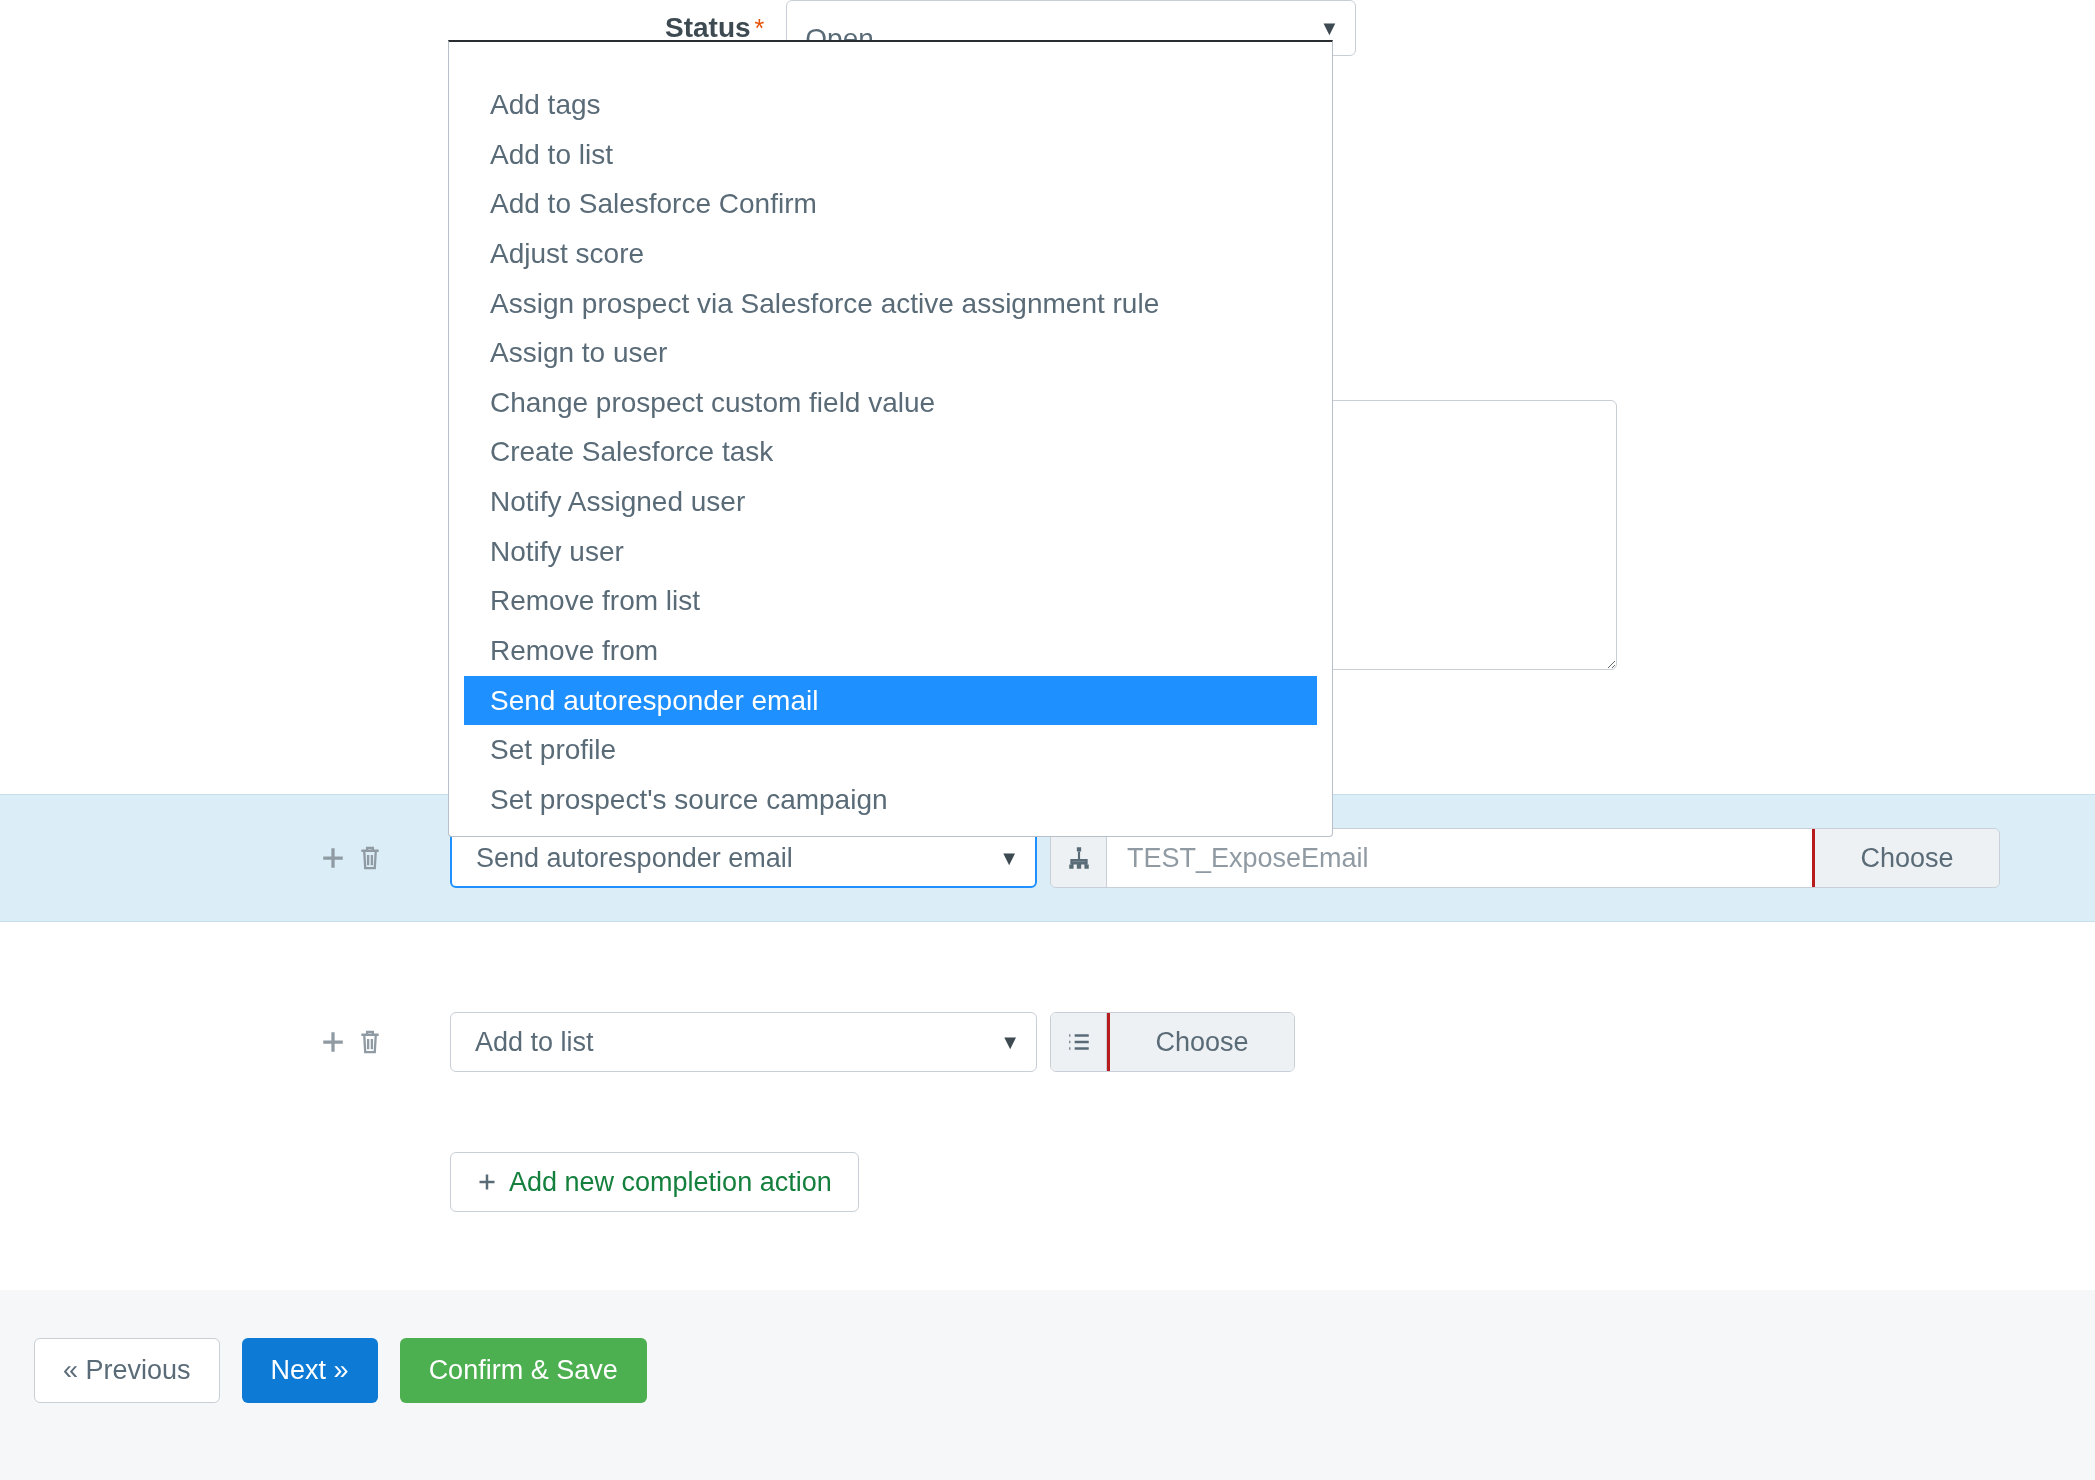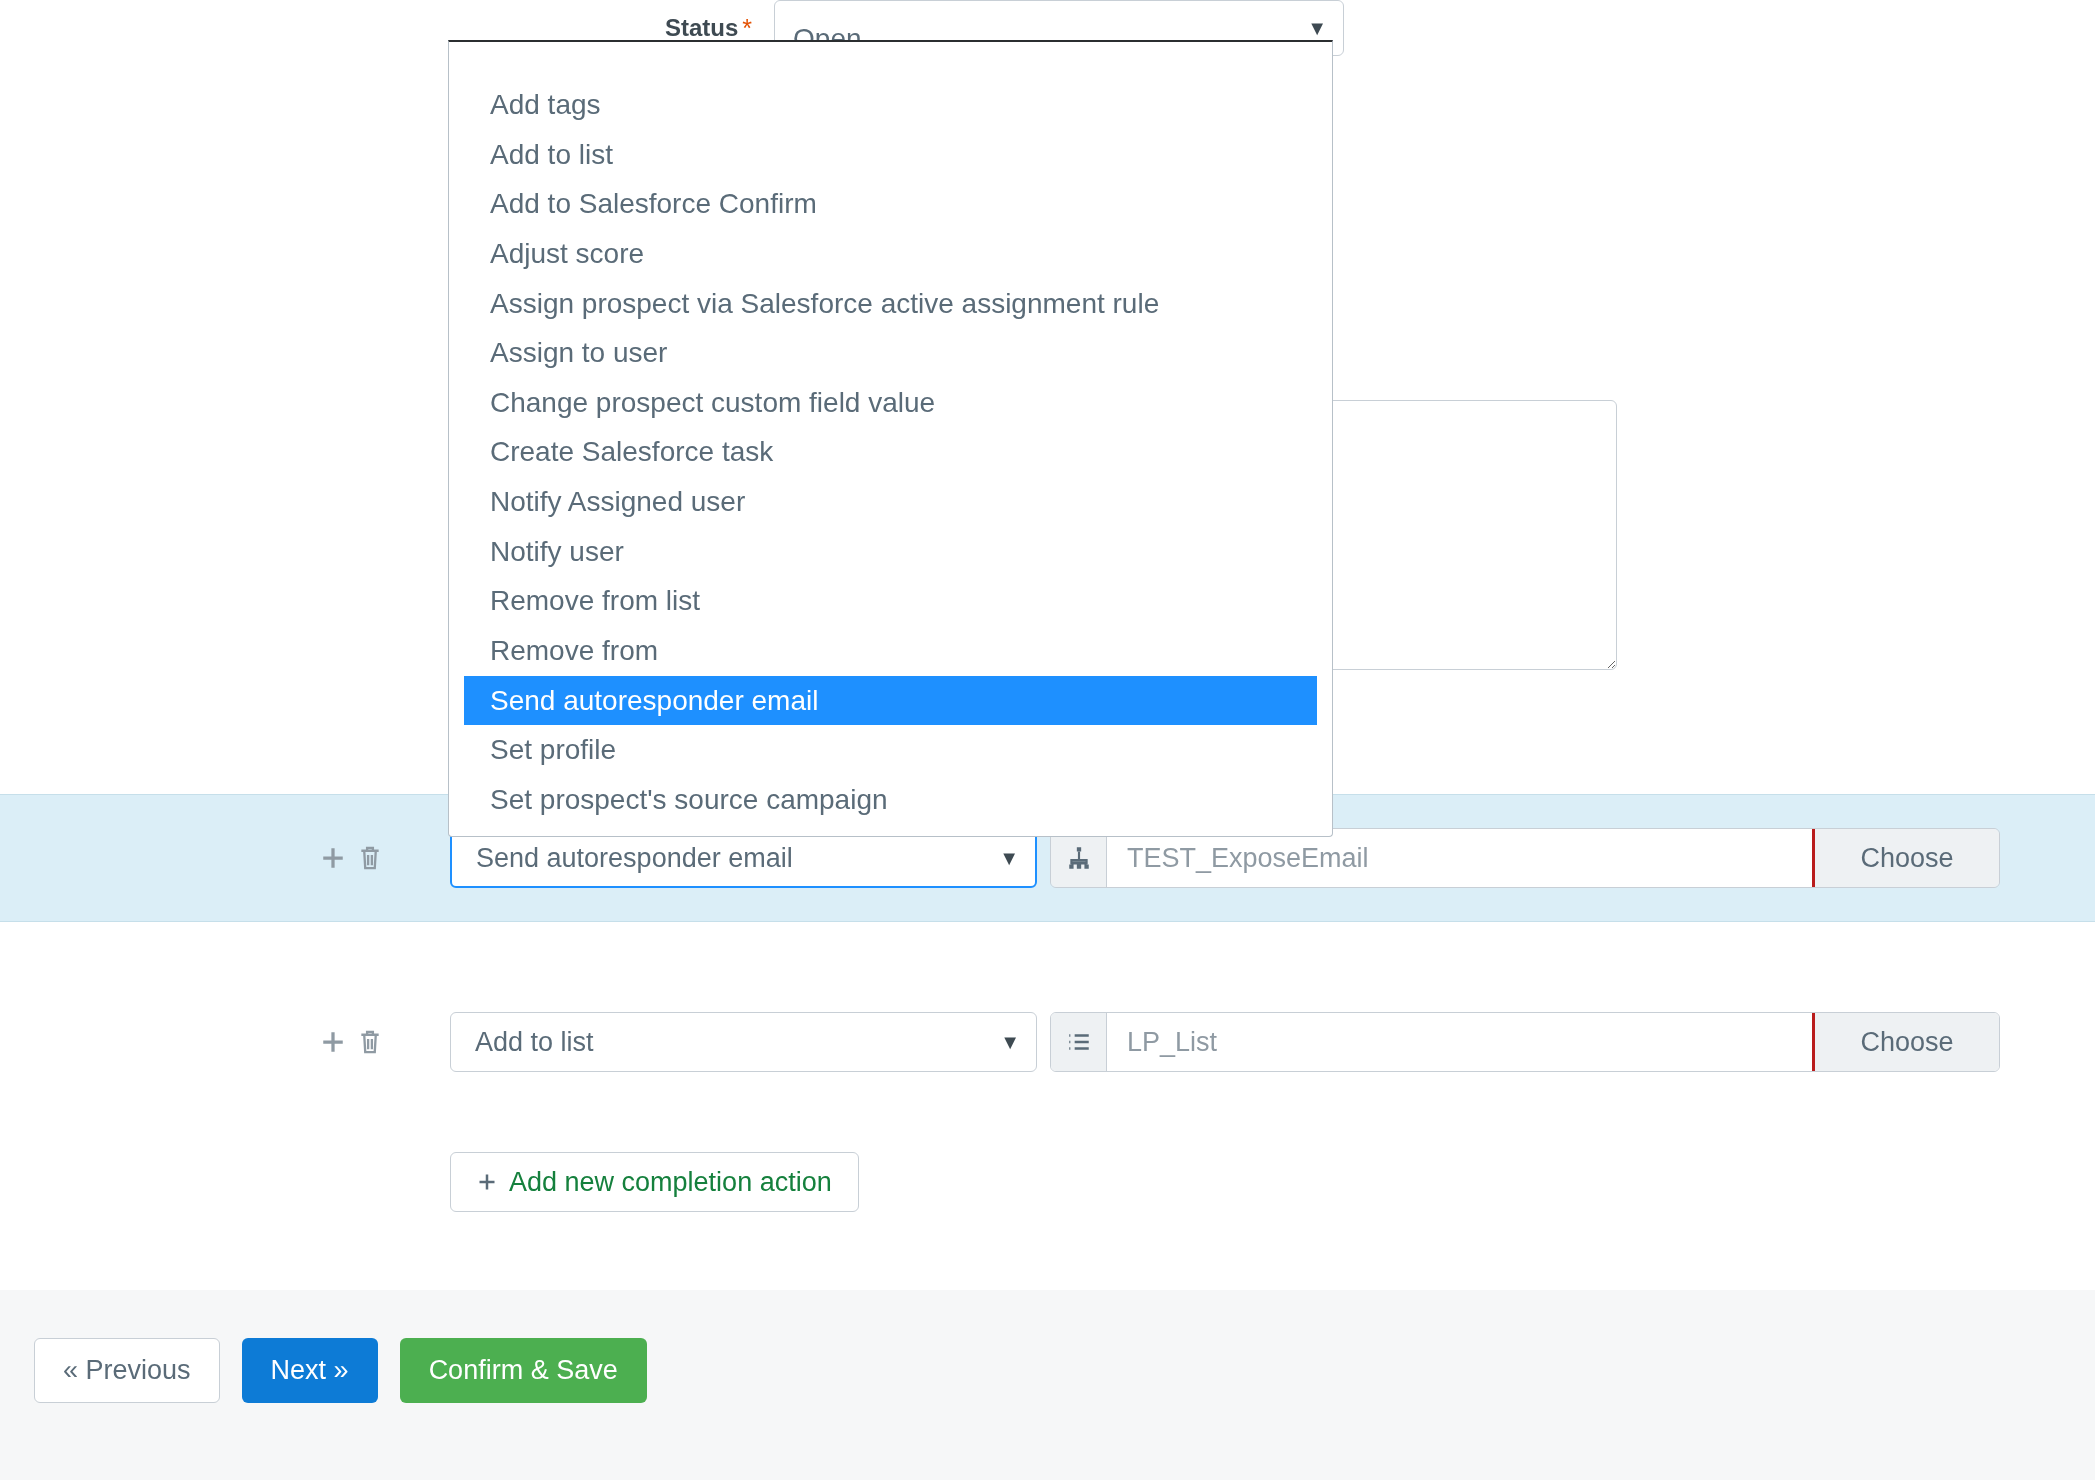--- a/index.html
+++ b/index.html
@@ -1,18 +1,18 @@
 <!DOCTYPE html>
 <html><head>
 <meta charset="utf-8">
 <style>
   *{box-sizing:border-box;margin:0;padding:0;font-family:-apple-system,BlinkMacSystemFont,"Segoe UI",Helvetica,Arial,sans-serif}
   body{background:#fff;width:2095px;height:1480px;position:relative;font-size:25px;color:#5a6b78}
   .status-row{position:absolute;top:0;left:665px;display:flex;align-items:center}
-  .lbl-status{font-weight:600;color:#3e4a52;font-size:24px}
+  .lbl-status{font-weight:600;color:#3e4a52;font-size:28px}
   .req{color:#e35205;margin-left:4px}
   .status-select{margin-left:22px;width:570px;height:56px;border:1px solid #c8cfd6;border-radius:6px;background:#fff;padding:0 55px 0 18px;font-size:28px;color:#5a6b78;position:relative;display:flex;align-items:flex-end}
   .status-select .sc{position:absolute;right:16px;top:50%;transform:translateY(-50%);font-size:20px;color:#3e4a52}
   .dropdown{position:absolute;top:40px;left:448px;width:885px;background:#fff;border:1px solid #b7c0c8;border-top:2px solid #2b2e30;border-radius:0 0 4px 4px;padding:38px 15px 12px;z-index:200}
   .dropdown .opt{padding:2px 26px;font-size:28px;color:#5a6b78;line-height:1.63;white-space:nowrap;cursor:pointer}
   .dropdown .opt.sel{background:#1e90ff;color:#fff}
   .ta{position:absolute;top:400px;left:840px;width:777px;height:270px;border:1px solid #c8cfd6;border-radius:6px;background:#fff;resize:both;overflow:auto}
   .band1{position:absolute;top:794px;left:0;right:0;height:128px;background:#dbeef7;border-top:1px solid #c6dfea;border-bottom:1px solid #c6dfea;z-index:1}
   .row1,.row2{position:absolute;left:0;right:0;height:128px;display:flex;align-items:center;z-index:2}
   .row1{top:794px}
@@ -101,23 +101,20 @@
   <div class="sel-box">
     <span>Add to list</span>
     <span class="sc">▼</span>
   </div>
   <div class="picker">
     <div class="picon">
       <svg width="26" height="26" viewBox="0 0 24 24">
           <path stroke="#5a6b78" stroke-width="2.5" d="M8 6h13M8 12h13M8 18h13M3 6h1M3 12h1M3 18h1"></path>
         </svg>
     </div>
-    <div class="pinput">
-        <span>LP_List</span>
-      </div>
     <div class="pbtn">
         <span>Choose</span>
       </div>
   </div>
 </div>
 
 <button class="addnew">
   <span>
       <svg width="20" height="20" viewBox="0 0 16 16">
         <path fill="#5a6b78" d="M7 2h2v5h5v2H9v5H7V9H2V7h5z"></path>

